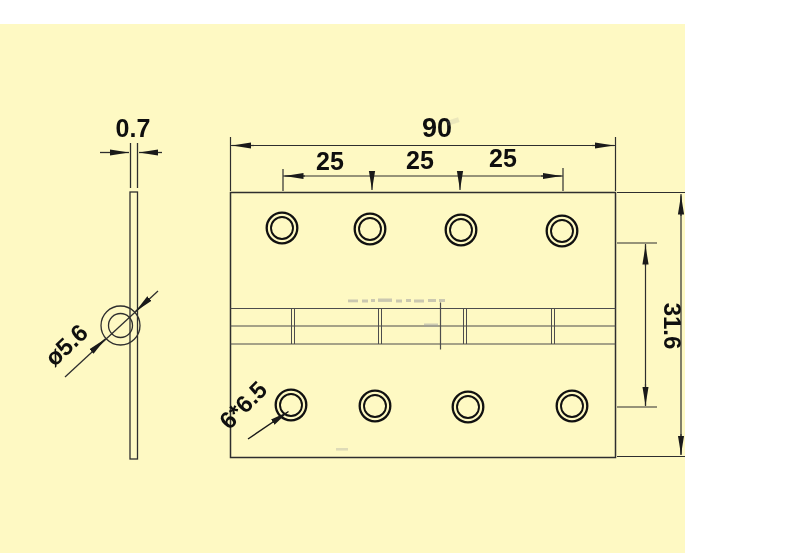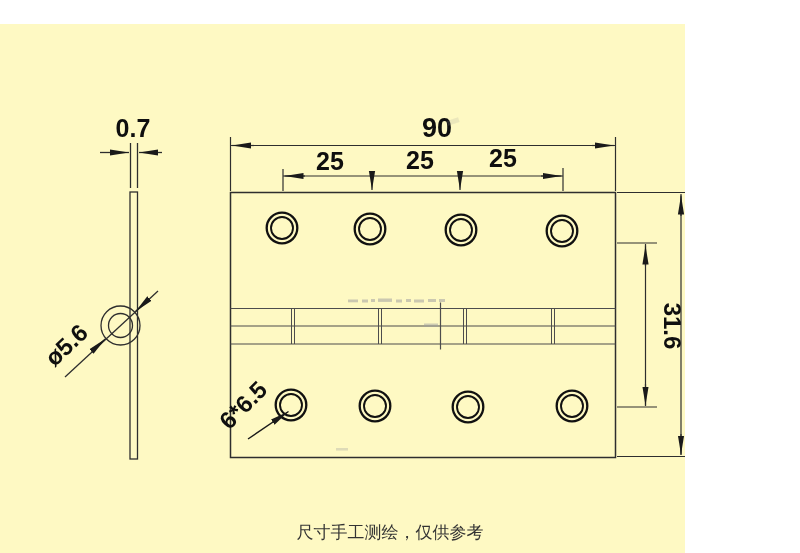--- a/index.html
+++ b/index.html
@@ -174,15 +174,14 @@
       <rect x="406" y="275" width="5" height="3"></rect>
       <rect x="414" y="275.5" width="10" height="3"></rect>
       <rect x="428" y="275" width="8" height="3"></rect>
       <rect x="439" y="275" width="6" height="3"></rect>
       <rect x="424" y="299.5" width="14" height="3.2" opacity="0.9"></rect>
       <rect x="336" y="424" width="12" height="2.6" opacity="0.6"></rect>
       <rect x="447" y="95" width="12" height="5" opacity="0.35" transform="rotate(-18 453 97)"></rect>
     </g>
   </svg>
 
-  <div class="footer-zh">尺寸手工测绘，仅供参考</div>
 
 </div>
 
 </body></html>

